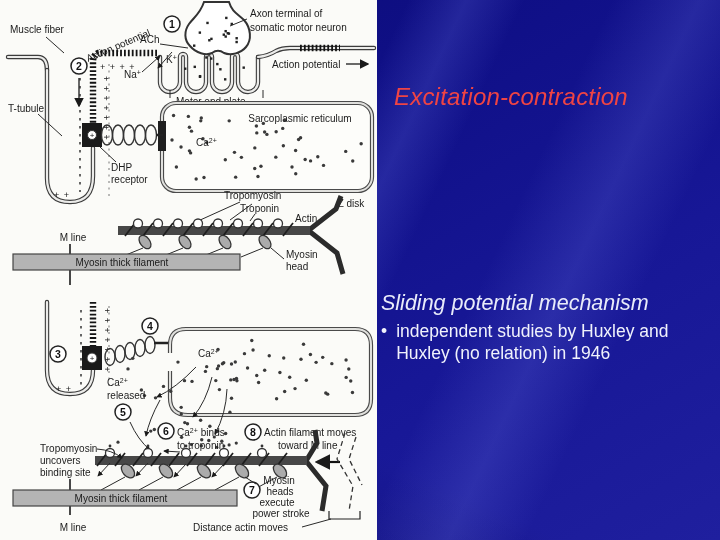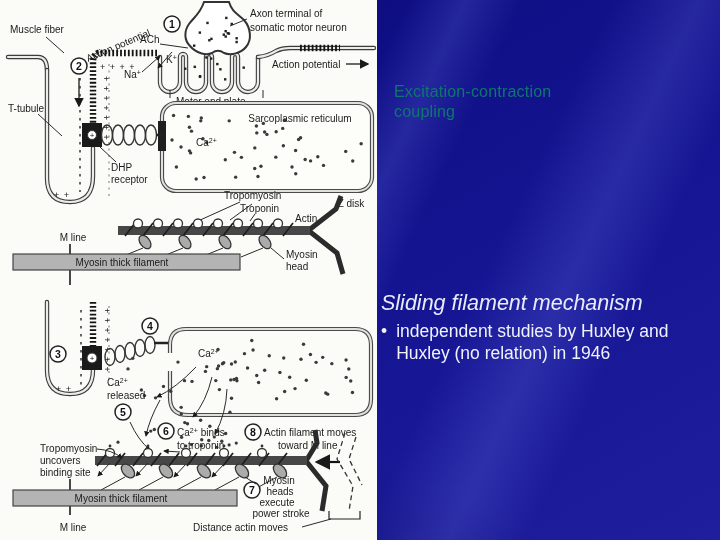--- a/index.html
+++ b/index.html
@@ -6,22 +6,22 @@
   body{
     width:720px;height:540px;overflow:hidden;position:relative;
     font-family:"Liberation Sans",sans-serif;
     background:
       linear-gradient(115deg, rgba(110,120,235,0) 42%, rgba(110,120,235,.22) 48%, rgba(110,120,235,0) 54%),
       linear-gradient(115deg, rgba(120,130,240,0) 63%, rgba(120,130,240,.20) 72%, rgba(120,130,240,0) 80%),
       linear-gradient(25deg, rgba(0,0,40,.35) 0%, rgba(0,0,40,0) 30%),
       linear-gradient(150deg,#0a0a74 0%,#101088 35%,#171796 65%,#1f1f9e 100%);
   }
   .panel{position:absolute;left:0;top:0;width:377px;height:540px;background:#fbfbf8;}
-  .slide-title{position:absolute;left:394px;top:82px;width:310px;color:#0f766e;
-    font-size:16px;line-height:1.26;letter-spacing:.2px}
+  .slide-title{position:absolute;left:394px;top:82px;width:310px;color:#ef4444;
+    font-size:24px;line-height:1.26;font-style:italic;letter-spacing:.2px}
   .slide-sub{position:absolute;left:381px;top:291px;width:330px;color:#e9ecfa;
     font-size:21.5px;line-height:1.2;font-style:italic}
   .slide-bullet{position:absolute;left:381px;top:321px;width:300px;color:#f0f2fc;
     font-size:17.5px;line-height:1.25;display:flex;gap:9px}
   .slide-bullet .dot{flex:0 0 auto}
   
   .mO{fill:none;stroke:#3c3c3c;stroke-width:4.4;stroke-linecap:round}
   .mI{fill:none;stroke:#ececea;stroke-width:2.2;stroke-linecap:round}
   .hat{fill:none;stroke:#141414;stroke-width:6.4;stroke-dasharray:1.8 2.1}
   .srO{fill:#fdfdfa;stroke:#4a4a4a;stroke-width:4.2}
@@ -478,19 +478,18 @@
 
     <text class="lbl" x="193" y="531">Distance actin moves</text>
     <path class="thin" d="M302 527 L331 519"></path>
     <path d="M329 511 V519 H360 V511" fill="none" stroke="#222" stroke-width="1.2"></path>
   </g>
 </svg>
 </div>
 
 <div class="slide-title">
   <div>Excitation-contraction</div>
-  <div>coupling</div>
 </div>
-<div class="slide-sub">Sliding filament mechanism</div>
+<div class="slide-sub">Sliding potential mechanism</div>
 <div class="slide-bullet">
   <span class="dot">•</span>
   <span>independent studies by Huxley and Huxley (no relation) in 1946</span>
 </div>
 
 </body></html>

